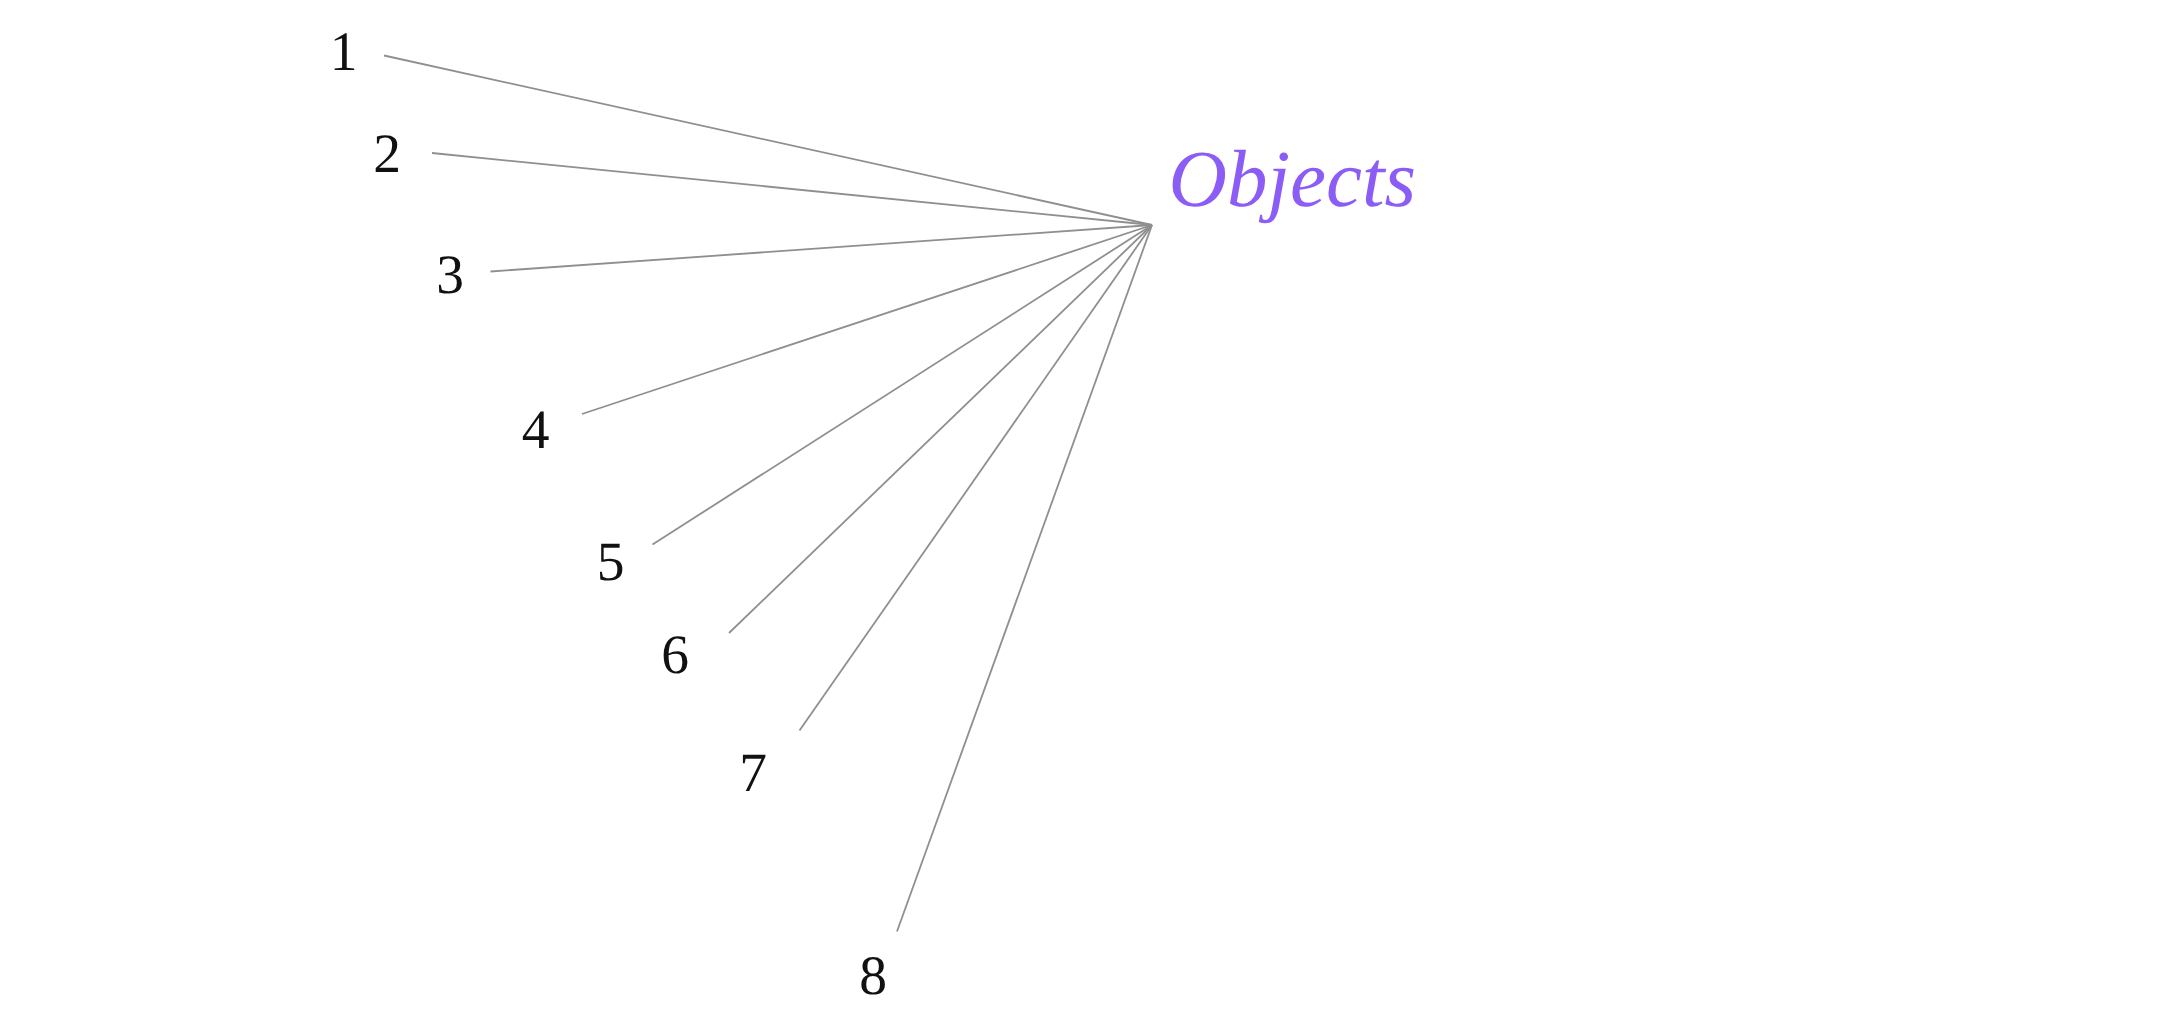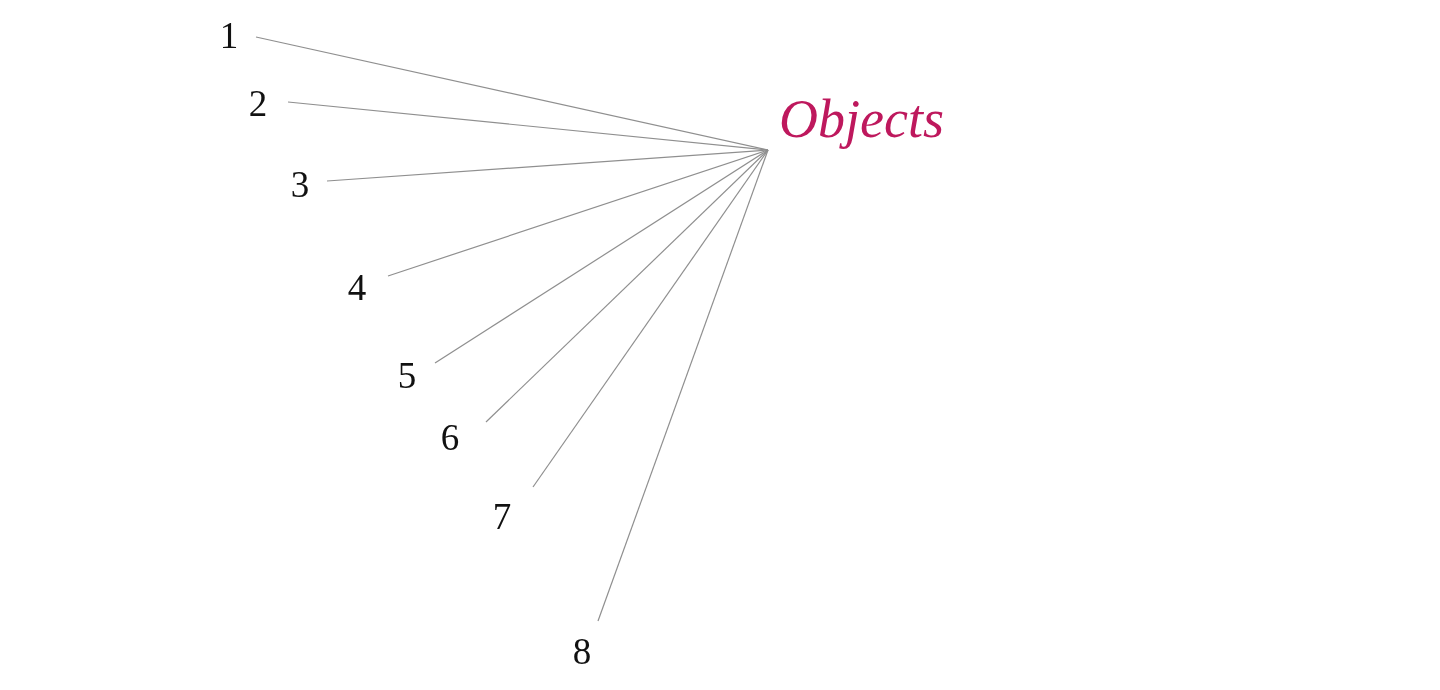--- a/index.html
+++ b/index.html
@@ -31,21 +31,21 @@
     font-family: "Liberation Serif", "DejaVu Serif", serif;
     white-space: nowrap;
   }
   .hub-label {
     position: absolute;
     left: 779px;
     top: 90px;
     font-size: 54px;
     line-height: 1.1;
     font-style: italic;
-    color: #be185d;
+    color: #8b5cf6;
     font-family: "Liberation Serif", "DejaVu Serif", serif;
     white-space: nowrap;
   }
 </style>
 </head>
 <body>
 
 <div id="canvas">
   <svg id="lines-svg" viewBox="0 0 1440 690">
       <line x1="256" y1="37" x2="768" y2="150" stroke="#8f8f8f" stroke-width="1.2"></line>

